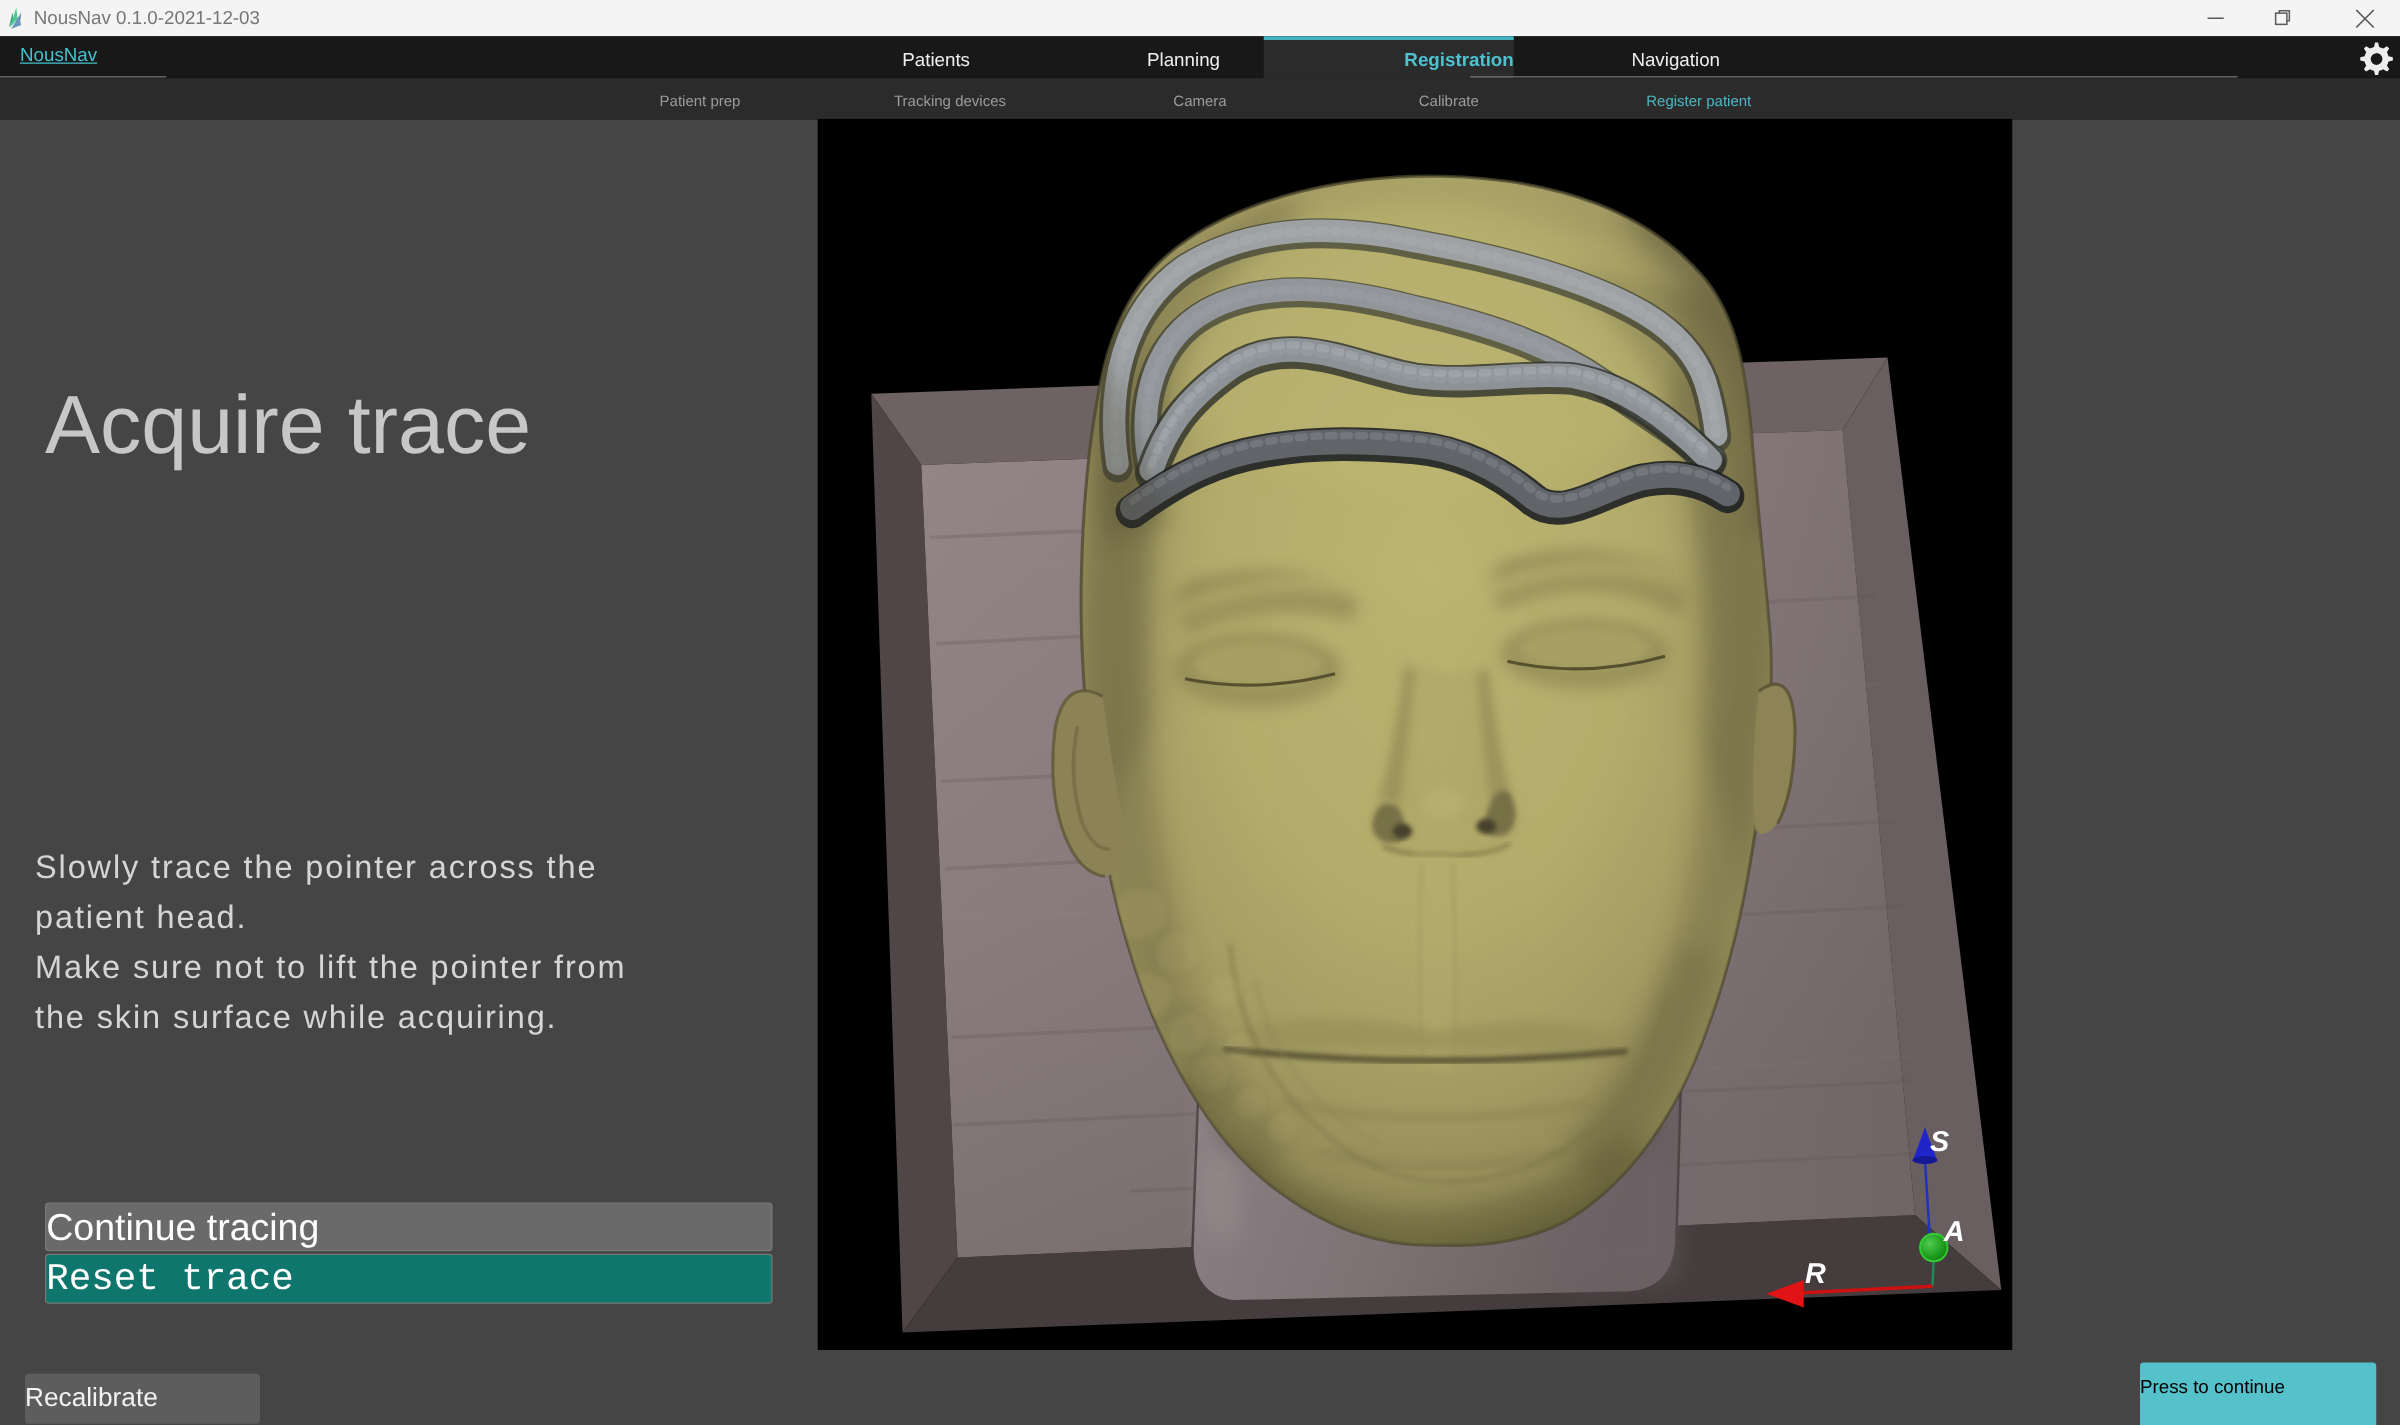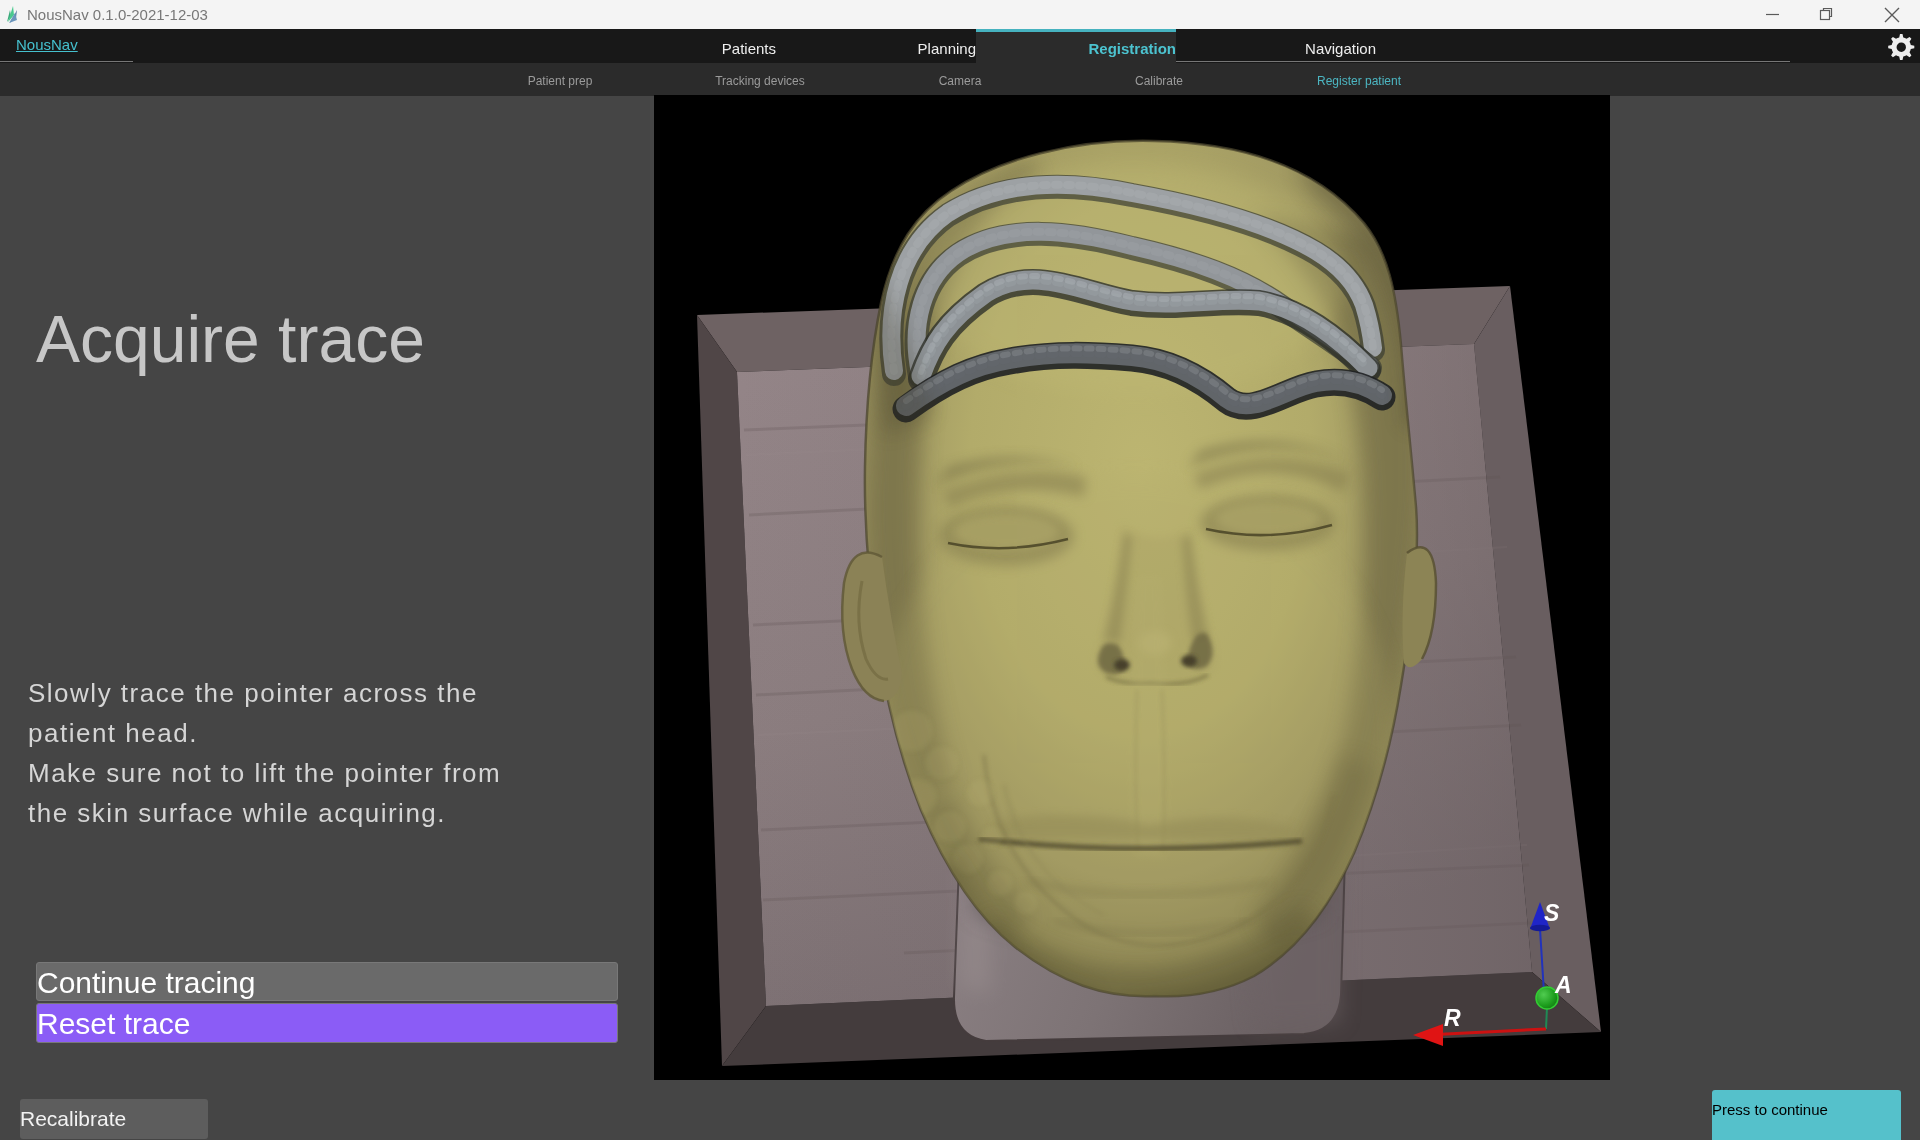--- a/index.html
+++ b/index.html
@@ -9,36 +9,36 @@
 
 .titlebar { position:absolute; left:0; top:0; width:1920px; height:29px; background:#f4f4f4; }
 .title { position:absolute; left:27px; top:6px; font-size:15px; color:#777777; }
 .appicon { position:absolute; left:5px; top:4px; }
 .winbtn { position:absolute; top:0; height:29px; }
 
 
 .menubar { position:absolute; left:0; top:29px; width:1920px; height:34px; background:#181818; }
 .appname { position:absolute; left:16px; top:36px; font-size:15px; color:#45c0ce;text-decoration:underline; }
 .tab { position:absolute; top:29px; height:34px; width:200px; line-height:39px; text-align:right; font-size:15px; color:#eeeeee; }
-.tab.active { background:#2b2b2b; border-top:3px solid #46b2bf; line-height:33px; color:#4cc3d0; font-weight:bold; }
+.tab.active { background:#2b2b2b; border-top:3px solid #46b2bf; line-height:33px; color:#4cc3d0; font-weight:bold;margin-left:35px; }
 .tabline { position:absolute; top:61px; height:1px; background:#777777; }
 
 
 .subbar { position:absolute; left:0; top:63px; width:1920px; height:33px; background:#2b2b2b; }
 .sub { position:absolute; top:74px; width:240px; text-align:center; font-size:12px; color:#9b9b9b; }
 .sub.active { color:#4cb6c2; }
 
 
 .heading { position:absolute; left:36px; top:301px; font-size:66px; color:#c7c7c7; }
 .para { position:absolute; left:28px; top:673px; width:620px; font-size:26px; line-height:40px; color:#d5d5d5; letter-spacing:1.5px; }
 
 
 .btn { position:absolute; text-align:left; color:#ffffff; border-radius:3px; }
 .btn-ct { left:36px; top:962px; width:582px; height:39px; background:#6a6a6a; font-size:30px; line-height:39px; border:1px solid #787878; }
-.btn-rt { left:36px; top:1003px; width:582px; height:40px; background:#8b5cf6; font-size:30px; line-height:40px; border:1px solid #787878; }
+.btn-rt { left:36px; top:1003px; width:582px; height:40px; background:#0f766e; font-size:30px; line-height:40px; border:1px solid #787878;font-family:Liberation Mono, monospace; }
 .btn-rc { left:20px; top:1099px; width:188px; height:40px; background:#5d5d5d; font-size:21px; line-height:40px; color:#f2f2f2; }
 .btn-pc { left:1712px; top:1090px; width:189px; height:54px; background:#55c1cb; font-size:15px; line-height:39px; color:#000000; }
 
 
 .scene { position:absolute; left:654px; top:95px; }
 </style>
 </head>
 <body>
 
 <div class="titlebar">

